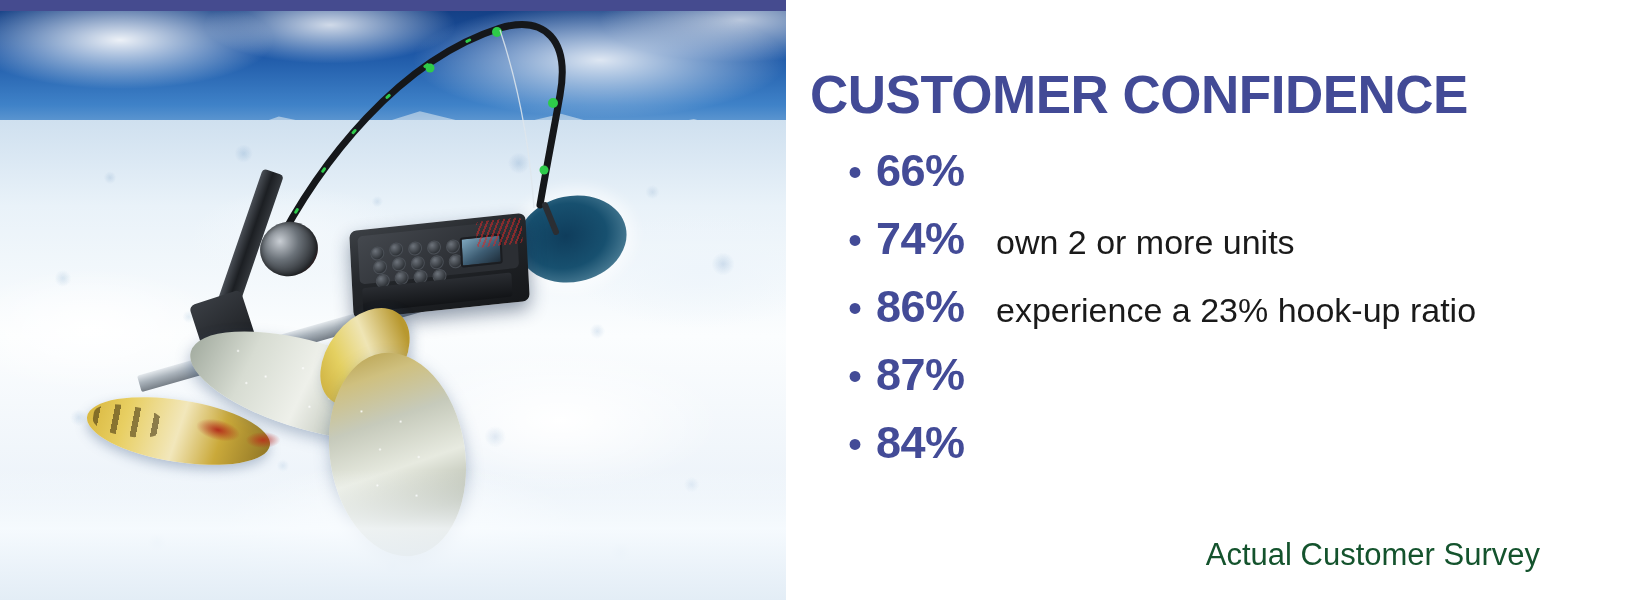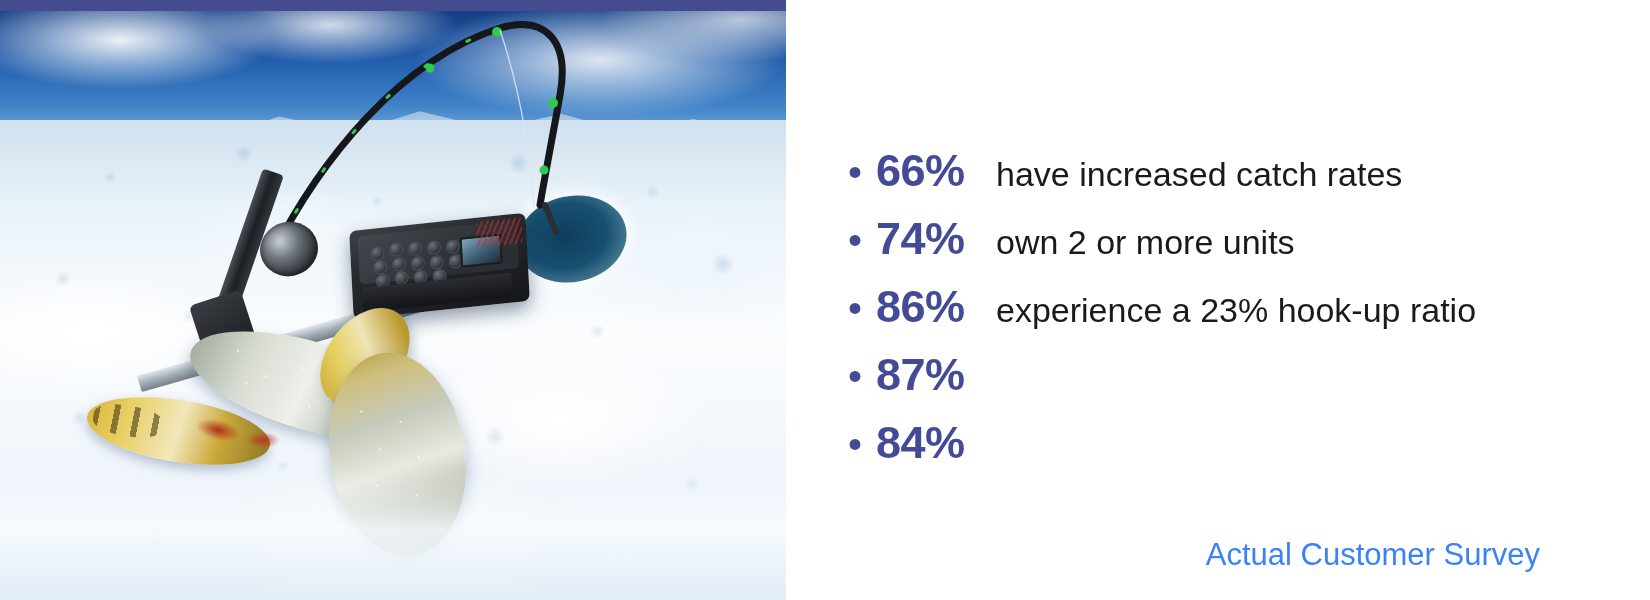--- a/index.html
+++ b/index.html
@@ -270,21 +270,21 @@
   .bullet-text {
     color: #1a1a1a;
     font-size: 34px;
     font-weight: 400;
     padding-left: 20px;
   }
   .footnote {
     position: absolute;
     right: 110px; bottom: 27px;
     font-size: 31px;
-    color: #3b82f6;
+    color: #14532d;
     white-space: nowrap;
   }
 </style>
 </head>
 <body>
 
 <div class="slide">
 
   <div class="photo-panel">
     <div class="top-bar"></div>
@@ -342,27 +342,27 @@
       <div class="fish fish-pike"></div>
       <div class="blood"></div>
       <div class="blood2"></div>
 
       <div class="snow-fore"></div>
     </div>
   </div>
 
   <div class="text-panel">
 
+    <div class="headline">CUSTOMER CONFIDENCE</div>
 
     <div class="bullets">
 
       <div class="bullet-row">
         <span class="bullet-dot">•</span>
         <span class="bullet-pct">66%</span>
-        <span class="bullet-text">have increased catch rates</span>
       </div>
 
       <div class="bullet-row">
         <span class="bullet-dot">•</span>
         <span class="bullet-pct">74%</span>
         <span class="bullet-text">own 2 or more units</span>
       </div>
 
       <div class="bullet-row">
         <span class="bullet-dot">•</span>

